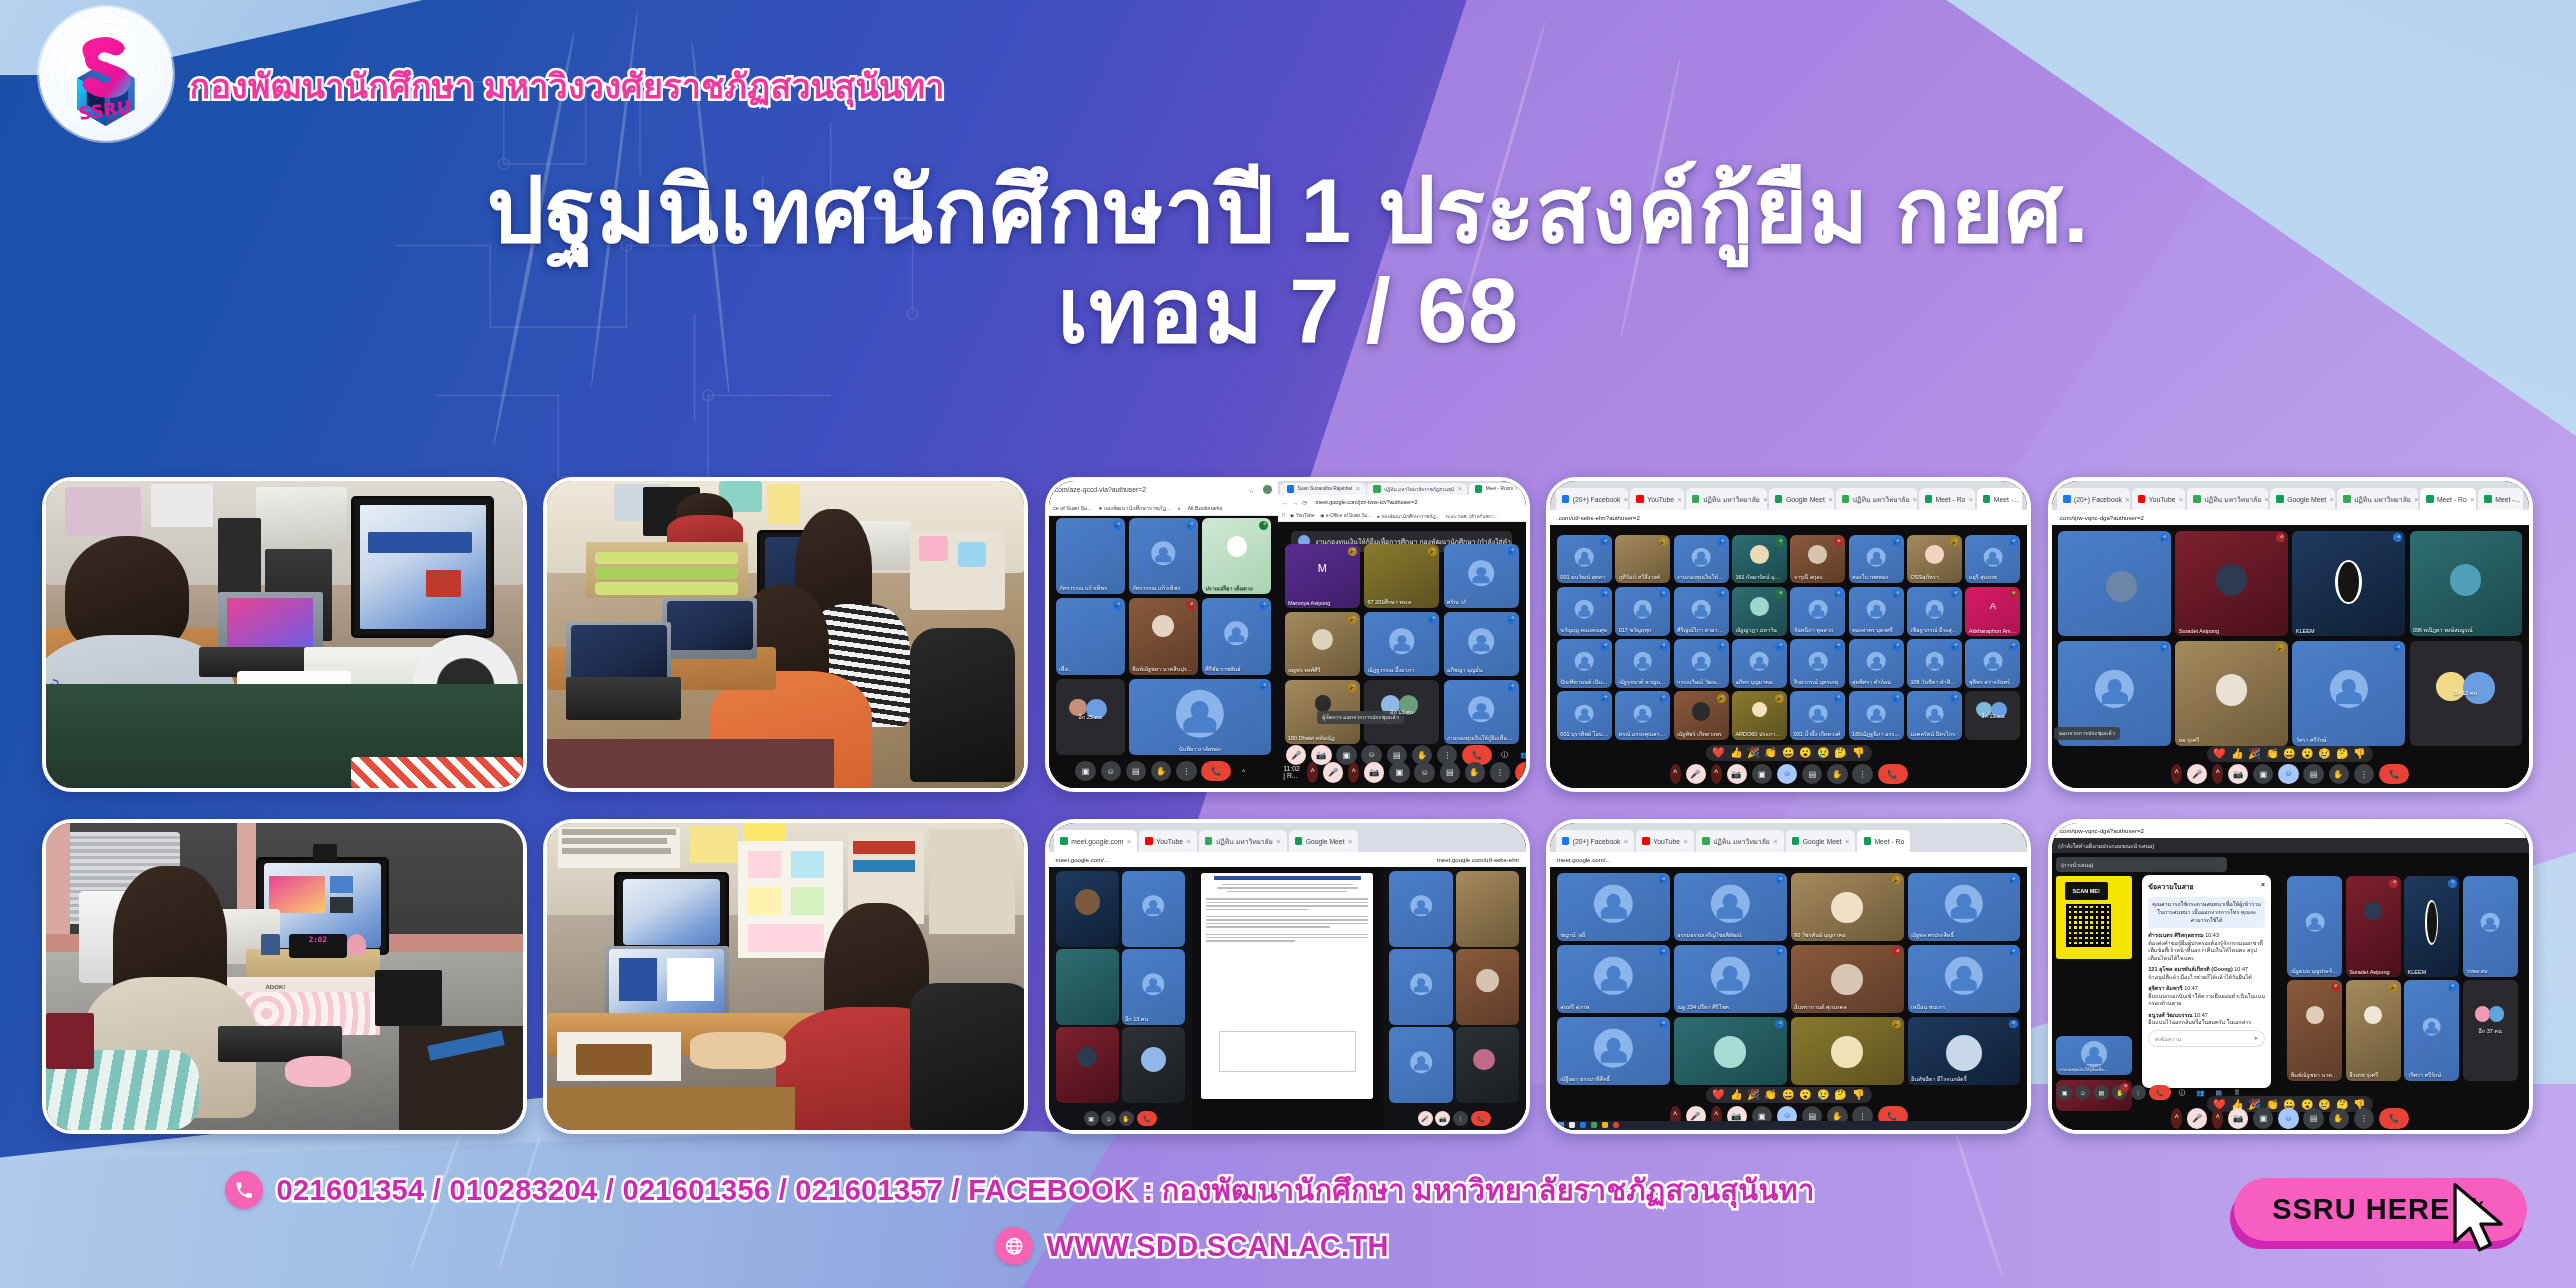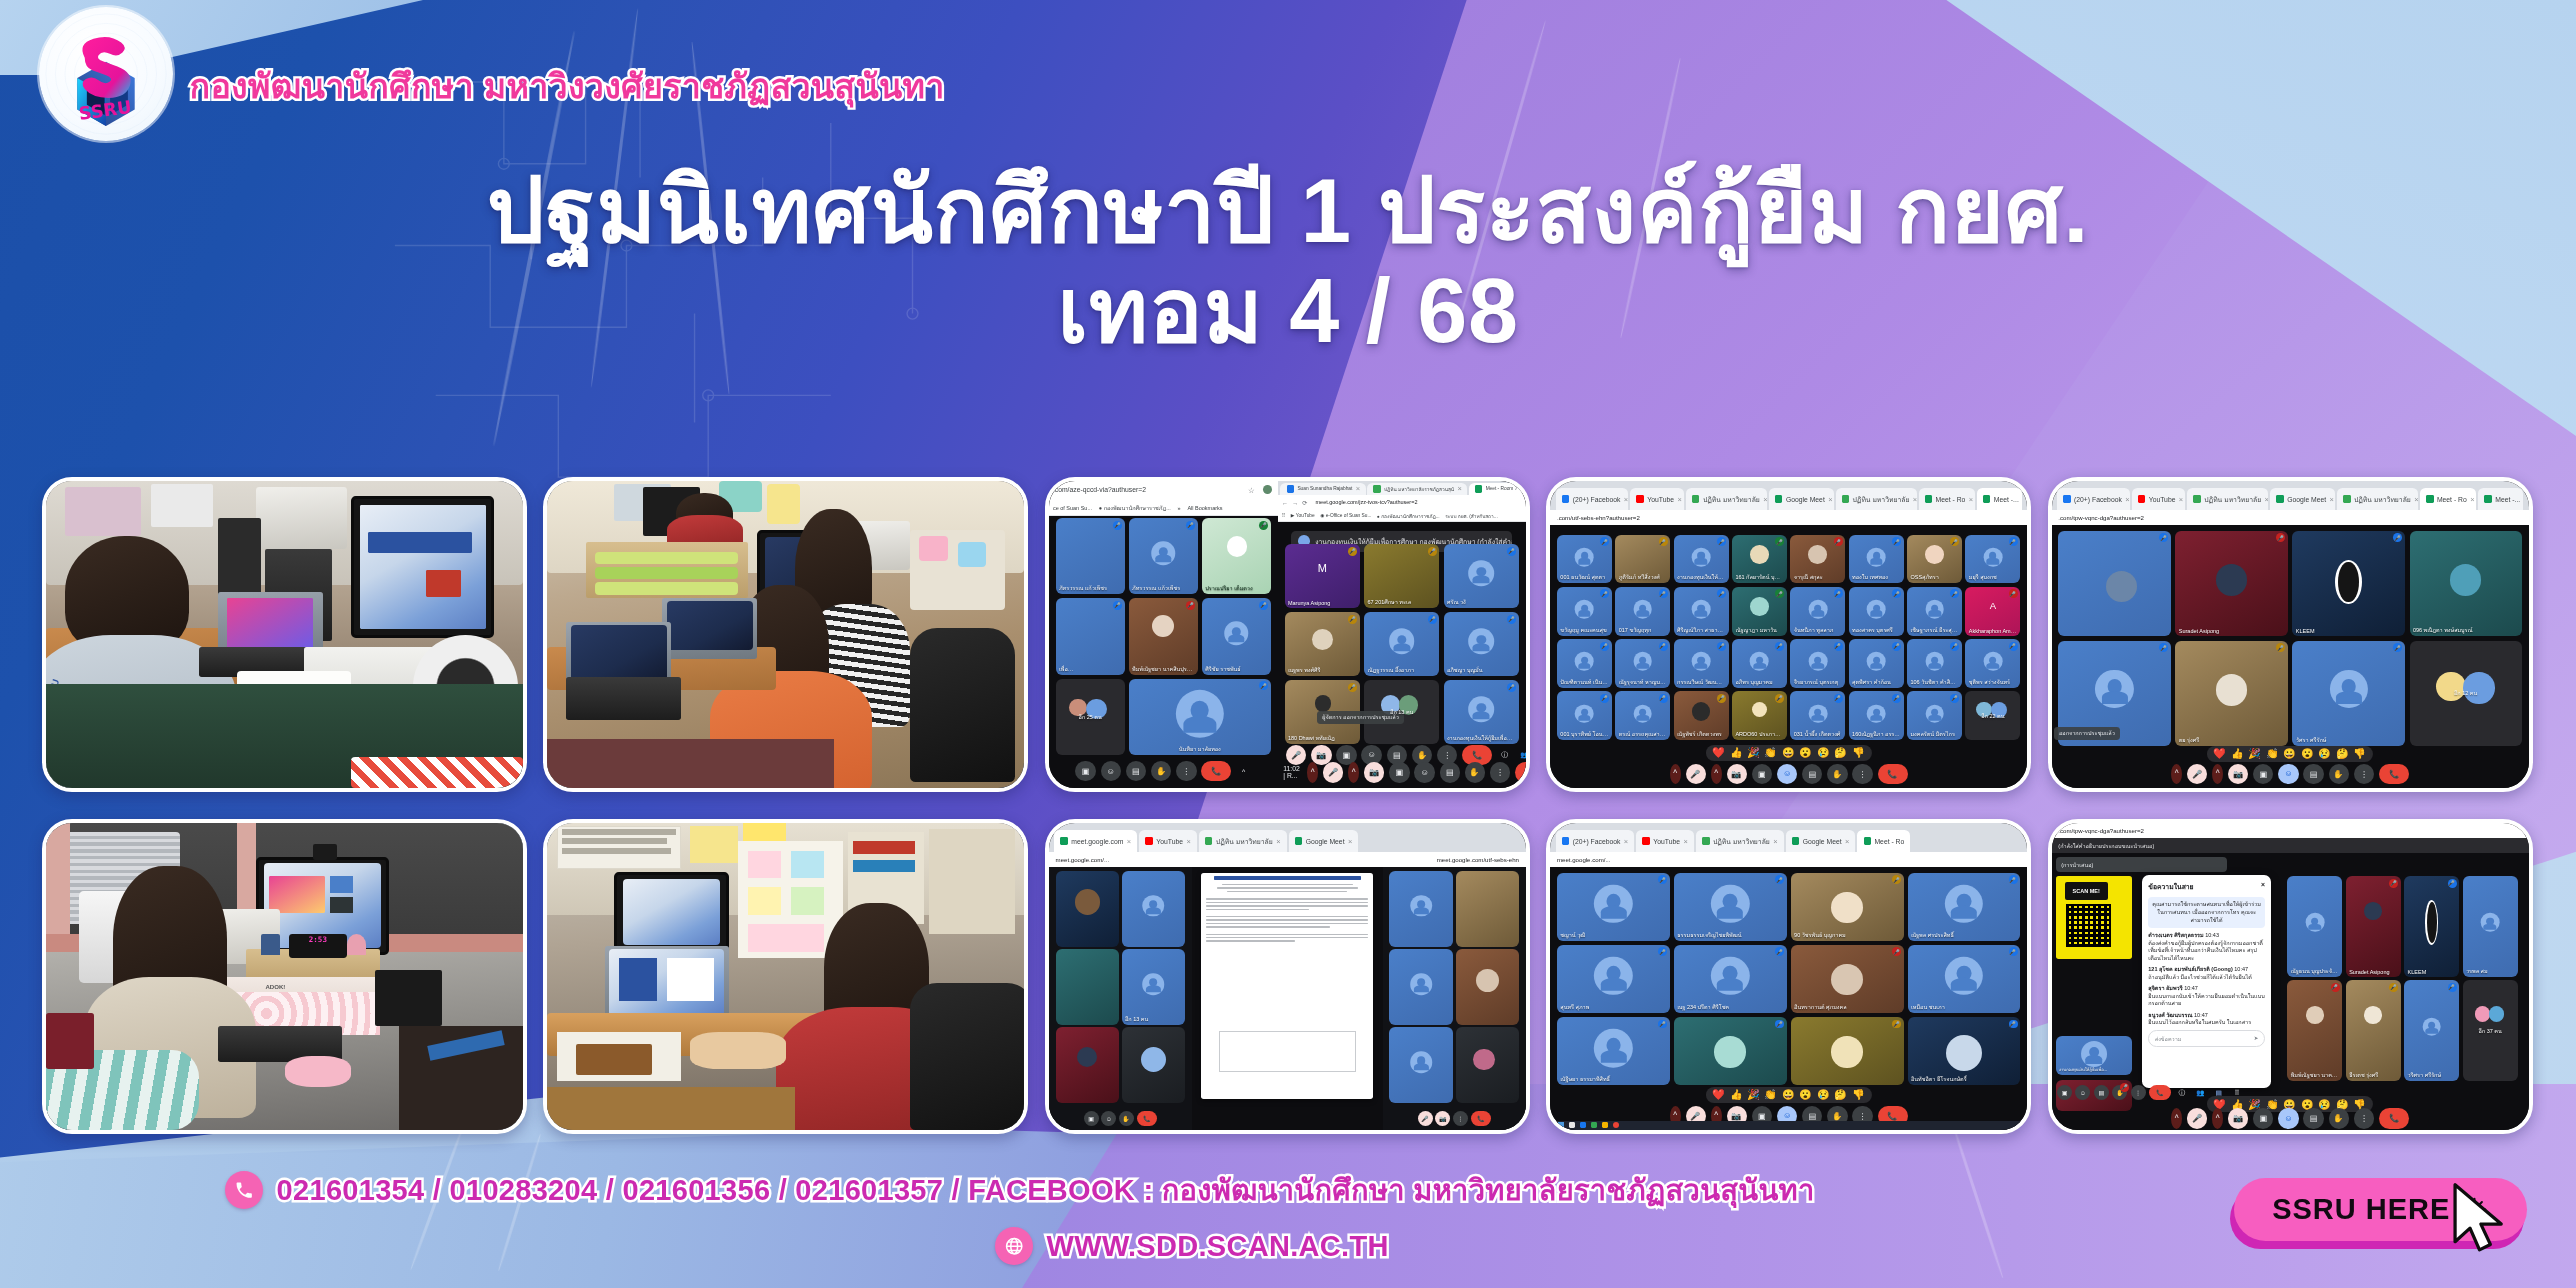--- a/index.html
+++ b/index.html
@@ -408,21 +408,21 @@
         <path d="M64 74 q-12-22 14-30 q26-8 44 6 q10 8 2 16 q-8 8-20 2 q-12-6-18 2 q-4 6 8 10 l22 8 q26 10 20 30 q-6 20-34 20 q-26 0-38-14 q-8-10 2-16 q10-6 20 2 q10 8 18 2 q6-5-6-10 l-22-8 q-12-5-12-20 z" fill="url(#gS)" transform="translate(8,6) scale(0.92)"></path>
         <text x="98" y="160" text-anchor="middle" font-family="DejaVu Sans, sans-serif" font-size="26" font-weight="bold" fill="#e6139b" transform="rotate(-8 98 160)">SSRU</text>
       </svg>
     </div>
   </div>
   <div class="header-text">กองพัฒนานักศึกษา  มหาวิงวงศัยราชภัฏสวนสุนันทา</div>
 </div>
 
 <div id="title-block">
   <div class="title-line l1">ปฐมนิเทศนักศึกษาปี 1 ประสงค์กู้ยืม กยศ.</div>
-  <div class="title-line l2">เทอม 4 / 68</div>
+  <div class="title-line l2">เทอม 7 / 68</div>
 </div>
 
 <div id="grid">
 
   <div class="card">
     <div class="inner photo-a">
       <div class="ph wall abs" style="left:0;top:0;width:100%;height:34%;"></div>
       <div class="ph abs" style="left:4%;top:2%;width:16%;height:16%;background:#d9c0cf;border-radius:2.7px;"></div>
       <div class="ph abs" style="left:22%;top:1%;width:13%;height:14%;background:#eaeaea;border-radius:2px;"></div>
       <div class="ph printer abs" style="left:44%;top:2%;width:19%;height:20%;"></div>
@@ -1023,21 +1023,21 @@
       <div class="ph monitor abs" style="left:44%;top:11%;width:28%;height:32%;">
         <div class="ph screen abs" style="inset:4%;"></div>
         <div class="abs" style="left:8%;top:18%;width:44%;height:40%;background:linear-gradient(150deg,#e84393,#fdcb6e);border-radius:1.4px;"></div>
         <div class="abs" style="left:56%;top:18%;width:18%;height:18%;background:#4a7fc9;"></div>
         <div class="abs" style="left:56%;top:40%;width:18%;height:18%;background:#2d3436;"></div>
       </div>
       <div class="abs" style="left:56%;top:7%;width:5%;height:5%;background:#1a1a1a;border-radius:2px;"></div>
       <div class="ph printer abs" style="left:33%;top:28%;width:16%;height:18%;"></div>
       <div class="ph shelf abs" style="left:42%;top:41%;width:28%;height:12%;"></div>
       <div class="ph clock abs" style="left:51%;top:36%;width:12%;height:8%;">
-        <span style="font-size:7.5px;line-height:1.5;">2:53</span>
+        <span style="font-size:7.5px;line-height:1.5;">2:02</span>
       </div>
       <div class="abs" style="left:45%;top:36%;width:4%;height:7%;background:#3a5a8a;border-radius:2px 2px 0 0;"></div>
       <div class="abs" style="left:63%;top:36%;width:4%;height:7%;background:#e8a0b0;border-radius:50% 50% 0 0;"></div>
       <div class="ph desk abs" style="left:32%;top:50%;width:50%;height:16%;background:linear-gradient(180deg,#f2e9e4,#ddd0c6);"></div>
       <div class="abs" style="left:46%;top:52%;width:24%;height:5%;color:#555;font-size:6.1px;font-weight:bold;">ADOK!</div>
       <div class="abs" style="left:36%;top:55%;width:34%;height:14%;background:repeating-radial-gradient(circle at 30% 50%,#f6c9d0 0 5.5px,#fdf0f2 5.5px 12.3px);"></div>
       <div class="ph abs" style="left:69%;top:48%;width:14%;height:18%;background:#1a1a1a;border-radius:2px;"></div>
       <div class="ph person-hair abs" style="left:14%;top:14%;width:24%;height:54%;border-radius:44% 44% 26% 26%;"></div>
       <div class="ph shirt-beige abs" style="left:8%;top:50%;width:36%;height:46%;"></div>
       <div class="ph kbd-dark abs" style="left:36%;top:66%;width:26%;height:12%;"></div>

